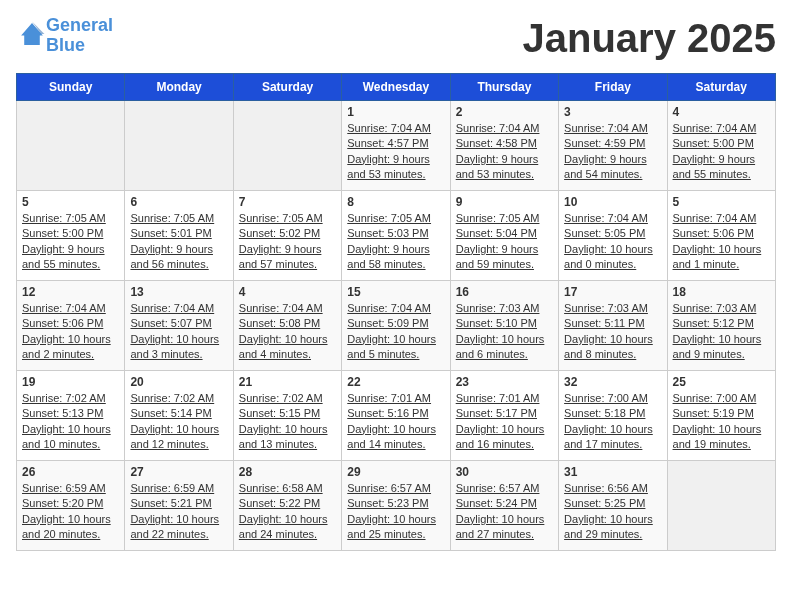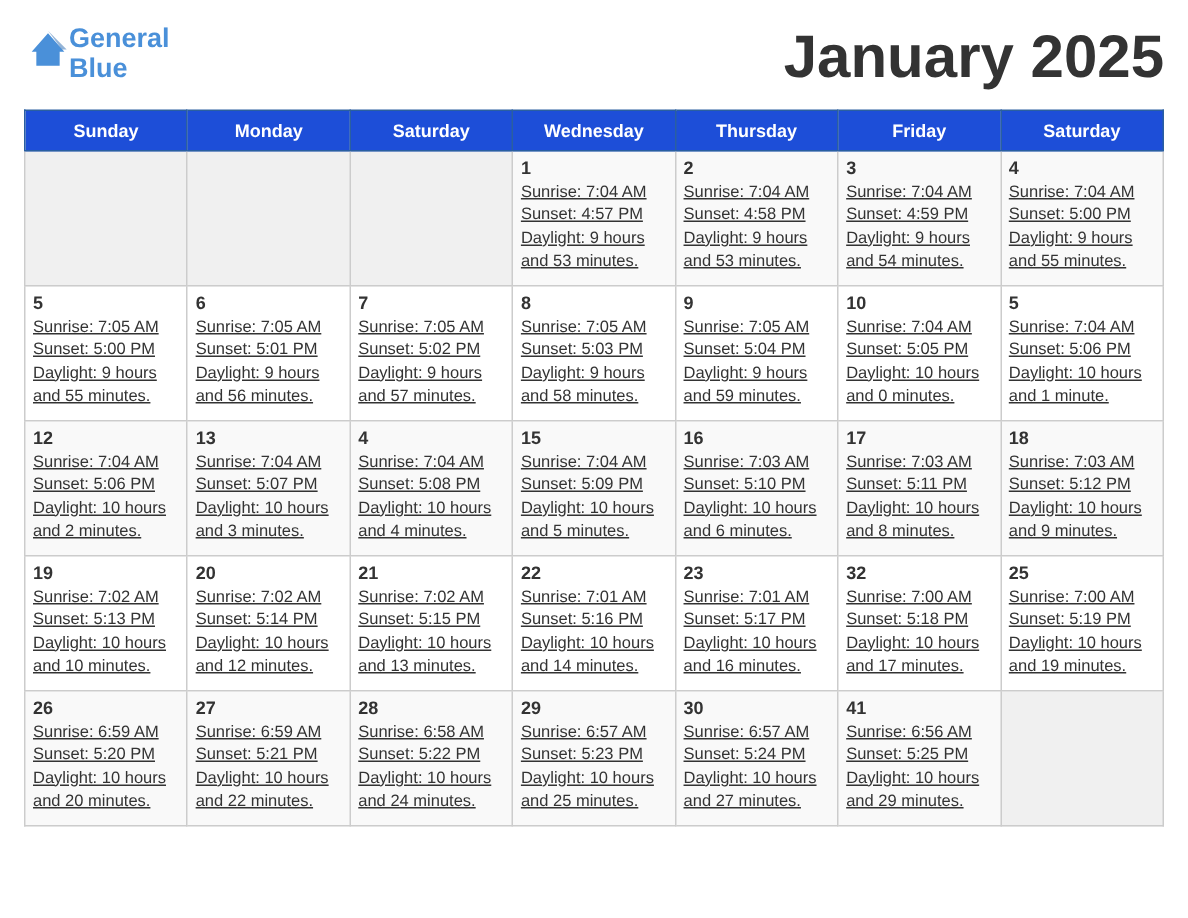--- a/index.html
+++ b/index.html
@@ -312,21 +312,21 @@
 Sunset: 5:23 PM
 Daylight: 10 hours and 25 minutes.</div>
         </td>
         <td>
           <span class="day-num">30</span>
           <div class="day-info" style="white-space: pre-line;">Sunrise: 6:57 AM
 Sunset: 5:24 PM
 Daylight: 10 hours and 27 minutes.</div>
         </td>
         <td>
-          <span class="day-num">41</span>
+          <span class="day-num">31</span>
           <div class="day-info" style="white-space: pre-line;">Sunrise: 6:56 AM
 Sunset: 5:25 PM
 Daylight: 10 hours and 29 minutes.</div>
         </td>
         <td class="empty-cell"></td>
       </tr>
     </tbody>
 </table>
 
 </body></html>

